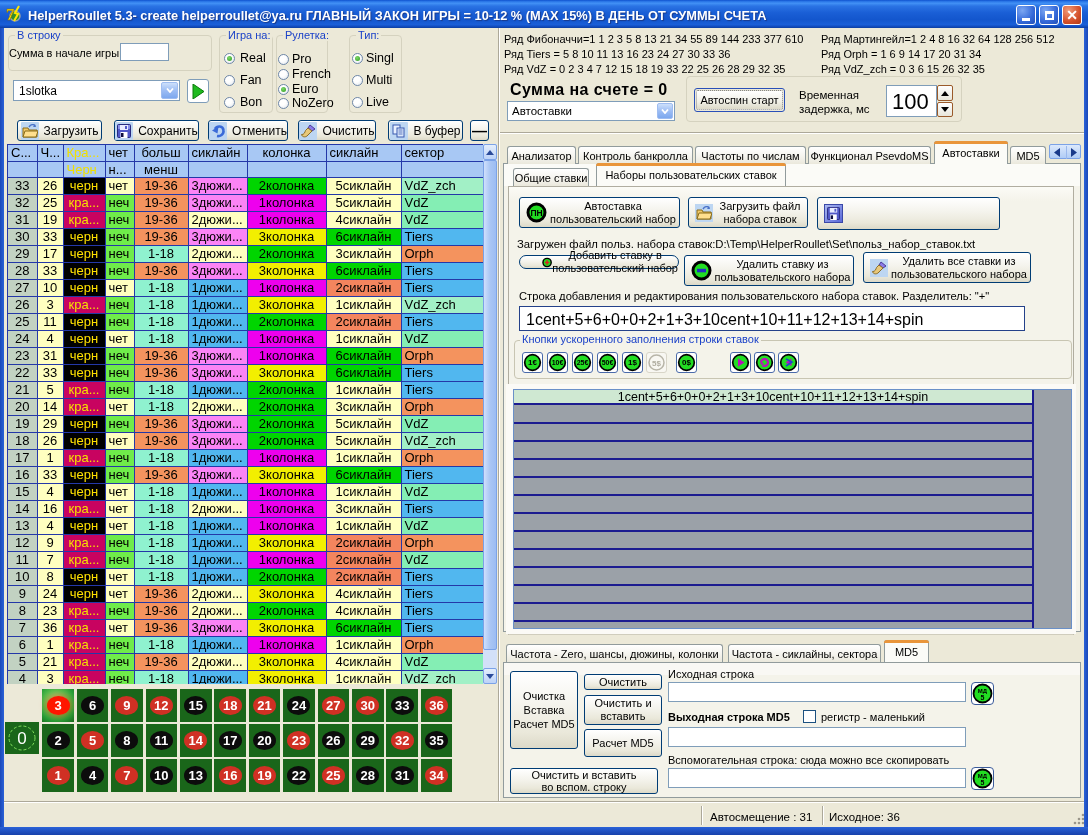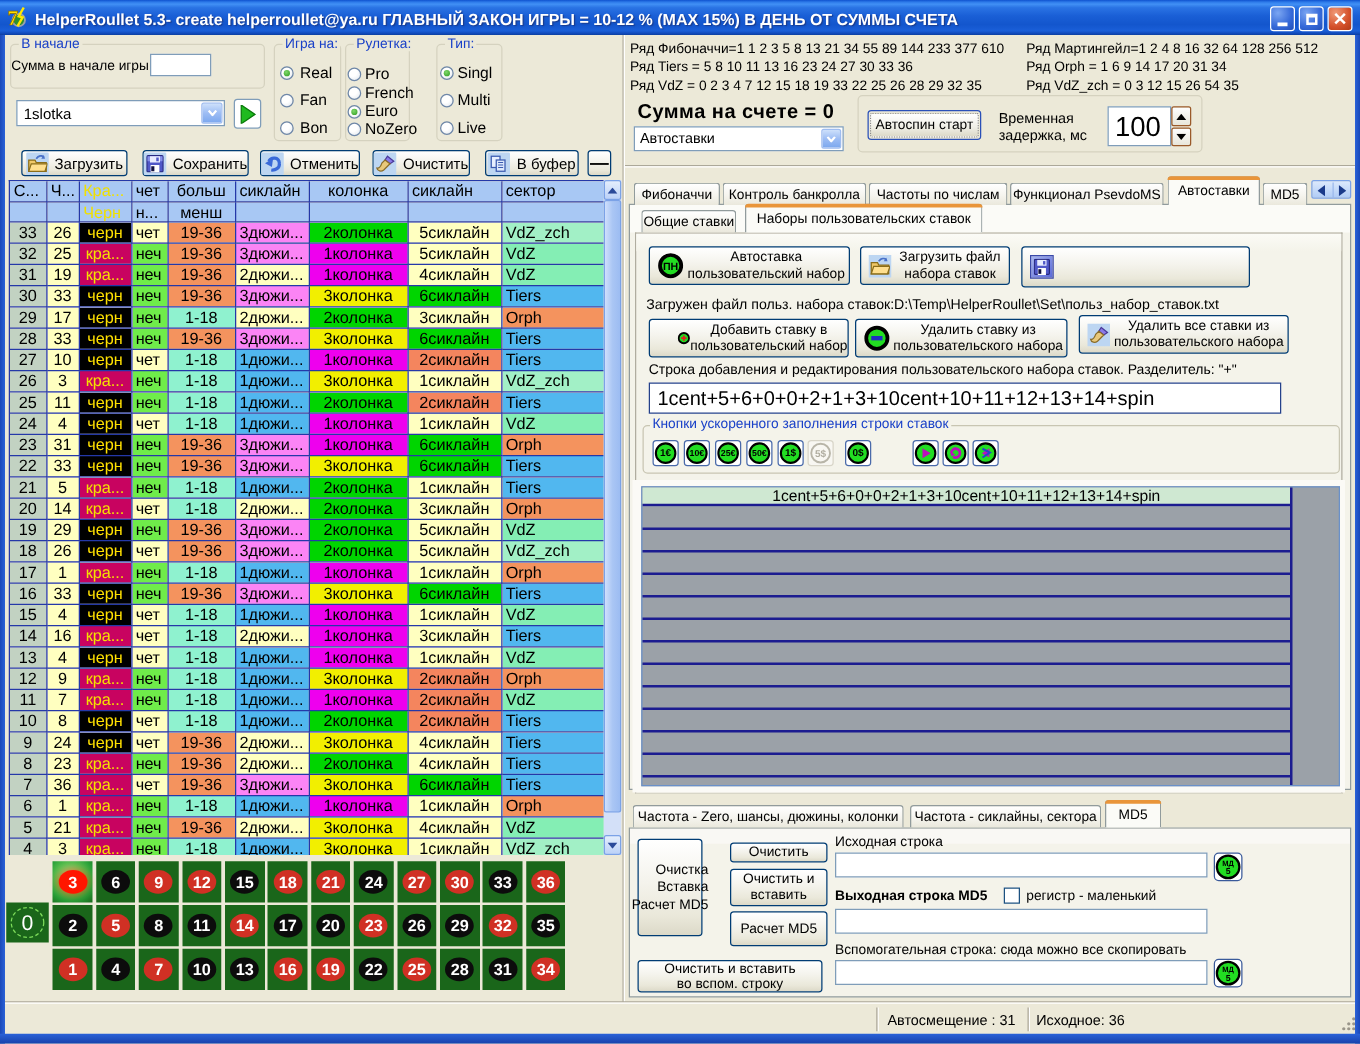--- a/index.html
+++ b/index.html
@@ -44,21 +44,21 @@
  <div style="width:8px;height:3px;background:#fff;margin-bottom:3px;"></div>
   </div>
 <div class="abs" style="left:1039px;top:5px;width:20px;height:20px;z-index:53;border:1px solid #fff;border-radius:3px;
  background:radial-gradient(circle at 30% 25%,#7ba6f2,#3468d8 60%,#2350b8);display:flex;align-items:center;justify-content:center;">
  <div style="width:9px;height:9px;border:2px solid #fff;border-top-width:3px;"></div>
   </div>
 <div class="abs" style="left:1062px;top:5px;width:20px;height:20px;z-index:53;border:1px solid #fff;border-radius:3px;
  background:radial-gradient(circle at 30% 25%,#f09a78,#d4502a 60%,#b03a18);display:flex;align-items:center;justify-content:center;
  color:#fff;font-size:14px;font-weight:bold;">✕</div>
 <div class="gb" style="left:8px;top:35px;width:204px;height:36px;"></div>
-<div class="gbl" style="left:15px;top:30px;">В начале</div>
+<div class="gbl" style="left:15px;top:30px;">В строку</div>
 <div class="lbl" style="left:9px;top:47px;">Сумма в начале игры</div>
 <div class="inp" style="left:120px;top:43px;width:49px;height:18px;"></div>
 <div class="inp" style="left:13px;top:80px;width:167px;height:21px;font-size:12px;">
 <div style="position:absolute;left:5px;top:3px;">1slotka</div>
 <div style="position:absolute;right:1px;top:1px;width:17px;height:17px;border-radius:2px;
  background:linear-gradient(180deg,#cde0fb,#9dbdf4 50%,#7da8ee);border:1px solid #9ebcf0;
  display:flex;align-items:center;justify-content:center;">
  <svg width="8" height="5" viewBox="0 0 8 5">
         <path d="M1 0.5 L4 4 L7 0.5" fill="none" stroke="#ffffff" stroke-width="1.8"></path>
       </svg>
@@ -658,21 +658,21 @@
       <circle cx="6" cy="6" r="1.3" fill="#9a968a"></circle>
     </svg>
 </div>
 <div class="abs" style="left:498px;top:28px;width:1px;height:774px;background:#aca899;"></div>
 <div class="abs" style="left:499px;top:28px;width:1px;height:774px;background:#ffffff;"></div>
 <div class="lbl" style="left:504px;top:33px;">Ряд Фибоначчи=1 1 2 3 5 8 13 21 34 55 89 144 233 377 610</div>
 <div class="lbl" style="left:504px;top:48px;">Ряд Tiers = 5 8 10 11 13 16 23 24 27 30 33 36</div>
 <div class="lbl" style="left:504px;top:63px;">Ряд VdZ = 0 2 3 4 7 12 15 18 19 33 22 25 26 28 29 32 35</div>
 <div class="lbl" style="left:821px;top:33px;">Ряд Мартингейл=1 2 4 8 16 32 64 128 256 512</div>
 <div class="lbl" style="left:821px;top:48px;">Ряд Orph = 1 6 9 14 17 20 31 34</div>
-<div class="lbl" style="left:821px;top:63px;">Ряд VdZ_zch = 0 3 12 15 26 54 35</div>
+<div class="lbl" style="left:821px;top:63px;">Ряд VdZ_zch = 0 3 6 15 26 32 35</div>
 <div class="lbl" style="left:510px;top:83px;font-size:16px;font-weight:bold;letter-spacing:0.4px;">Сумма на счете = 0</div>
 <div class="inp" style="left:507px;top:101px;width:168px;height:20px;font-size:11.5px;">
 <div style="position:absolute;left:4px;top:3px;">Автоставки</div>
 <div style="position:absolute;right:1px;top:1px;width:16px;height:16px;border-radius:2px;
  background:linear-gradient(180deg,#cde0fb,#9dbdf4 50%,#7da8ee);border:1px solid #9ebcf0;
  display:flex;align-items:center;justify-content:center;">
  <svg width="8" height="5" viewBox="0 0 8 5">
         <path d="M1 0.5 L4 4 L7 0.5" fill="none" stroke="#ffffff" stroke-width="1.8"></path>
       </svg>
 </div>
@@ -694,21 +694,21 @@
 <div class="abs" style="left:0;top:17px;width:16px;height:15px;border:1px solid #9a5a2a;border-radius:2px;background:linear-gradient(180deg,#fefefe,#e8e6da);display:flex;align-items:center;justify-content:center;">
       <svg width="8" height="5" viewBox="0 0 8 5">
         <path d="M0 0 L4 5 L8 0 Z" fill="#000"></path>
       </svg>
     </div>
   </div>
 <div class="abs" style="left:500px;top:132px;width:584px;height:1px;background:#aca899;"></div>
 <div class="abs" style="left:500px;top:133px;width:584px;height:1px;background:#ffffff;"></div>
 <div class="abs" style="left:503px;top:163px;width:578px;height:469px;background:#f4f3ea;border:1px solid #919b9c;"></div>
 <div class="abs" style="left:504px;top:164px;width:576px;height:22px;background:#fbfbf7;"></div>
-<div class="tab" style="left:507px;top:146px;width:69px;height:18px;">Фибоначчи</div>
+<div class="tab" style="left:507px;top:146px;width:69px;height:18px;">Анализатор</div>
 <div class="tab" style="left:578px;top:146px;width:115px;height:18px;">Контроль банкролла</div>
 <div class="tab" style="left:695px;top:146px;width:111px;height:18px;">Частоты по числам</div>
 <div class="tab" style="left:808px;top:146px;width:123px;height:18px;">Функционал PsevdoMS</div>
 <div class="tab" style="left:1010px;top:146px;width:36px;height:18px;">MD5</div>
 <div class="tabsel" style="left:934px;top:141px;width:74px;height:23px;">Автоставки</div>
 <div class="abs" style="left:1049px;top:144px;width:32px;height:15px;border:1px solid #7ba2e7;border-radius:2px;background:linear-gradient(180deg,#dce9fc,#b0ccf6);">
 <svg class="abs" style="left:4px;top:3px;" width="6" height="9" viewBox="0 0 6 9">
       <path d="M6 0 L0 4.5 L6 9 Z" fill="#1a3a8a"></path>
     </svg>
 <div class="abs" style="left:16px;top:1px;width:1px;height:13px;background:#9ab8ec;"></div>
@@ -743,21 +743,21 @@
       <svg width="13" height="13" viewBox="0 0 14 14">
         <rect x="0.5" y="0.5" width="13" height="13" rx="1" fill="#5058c8" stroke="#282a80"></rect>
         <rect x="3" y="1" width="8" height="5" fill="#e8ecff"></rect>
         <rect x="8" y="2" width="2" height="3" fill="#5058c8"></rect>
         <rect x="3.5" y="8" width="7" height="6" fill="#ffffff"></rect>
         <rect x="4" y="9" width="2.5" height="4" fill="#101040"></rect>
       </svg>
     </span>
   </div>
 <div class="lbl" style="left:517px;top:238px;font-size:11.3px;">Загружен файл польз. набора ставок:D:\Temp\HelperRoullet\Set\польз_набор_ставок.txt</div>
-<div class="btn" style="left:519px;top:255px;width:160px;height:31px;font-size:11px;text-align:center;justify-content:flex-start;padding-left:22px;">
+<div class="btn" style="left:519px;top:255px;width:160px;height:14px;font-size:11px;text-align:center;justify-content:flex-start;padding-left:22px;border-radius:11px;">
     <svg width="21" height="21" viewBox="0 0 21 21">
       <circle cx="10.5" cy="10.5" r="8.5" fill="#22dd22" stroke="#000" stroke-width="3"></circle>
       <path d="M10.5 6 V15 M6 10.5 H15" stroke="#e02020" stroke-width="3"></path>
     </svg>
     <span style="line-height:13px;flex:1;">Добавить ставку в<br>пользовательский набор</span>
   </div>
 <div class="btn" style="left:684px;top:255px;width:170px;height:31px;font-size:11px;text-align:center;justify-content:flex-start;padding-left:6px;">
     <svg width="21" height="21" viewBox="0 0 21 21">
       <circle cx="10.5" cy="10.5" r="8.5" fill="#22dd22" stroke="#000" stroke-width="3"></circle>
       <rect x="6" y="8.8" width="9" height="3.5" fill="#2030c0"></rect>
@@ -855,21 +855,21 @@
 <div class="abs" style="left:514px;top:566px;width:518px;height:2px;background:#1c1c90;"></div>
 <div class="abs" style="left:514px;top:584px;width:518px;height:2px;background:#1c1c90;"></div>
 <div class="abs" style="left:514px;top:602px;width:518px;height:2px;background:#1c1c90;"></div>
 <div class="abs" style="left:514px;top:620px;width:518px;height:2px;background:#1c1c90;"></div>
 <div class="abs" style="left:1032px;top:390px;width:2px;height:238px;background:#1c1c90;"></div>
 <div class="abs" style="left:503px;top:662px;width:578px;height:136px;background:#f4f3ea;border:1px solid #919b9c;"></div>
 <div class="abs" style="left:504px;top:663px;width:576px;height:12px;background:#f9f8f4;"></div>
 <div class="tab" style="left:506px;top:644px;width:217px;height:18px;">Частота - Zero, шансы, дюжины, колонки</div>
 <div class="tab" style="left:728px;top:644px;width:153px;height:18px;">Частота - сиклайны, сектора</div>
 <div class="tabsel" style="left:884px;top:640px;width:45px;height:22px;">MD5</div>
-<div class="btn" style="left:510px;top:671px;width:52px;height:78px;font-size:11px;text-align:right;">
+<div class="btn" style="left:510px;top:671px;width:68px;height:78px;font-size:11px;text-align:center;">
     <span style="line-height:14px;">Очистка<br>Вставка<br>Расчет MD5</span>
   </div>
 <div class="btn" style="left:584px;top:674px;width:78px;height:16px;font-size:11px;">Очистить</div>
 <div class="btn" style="left:584px;top:695px;width:78px;height:30px;font-size:11px;text-align:center;">
     <span style="line-height:13px;">Очистить и<br>вставить</span>
   </div>
 <div class="btn" style="left:584px;top:729px;width:78px;height:28px;font-size:11px;">Расчет MD5</div>
 <div class="lbl" style="left:668px;top:668px;">Исходная строка</div>
 <div class="inp" style="left:668px;top:682px;width:298px;height:20px;"></div>
 <div class="abs" style="left:971px;top:682px;width:22px;height:22px;">

